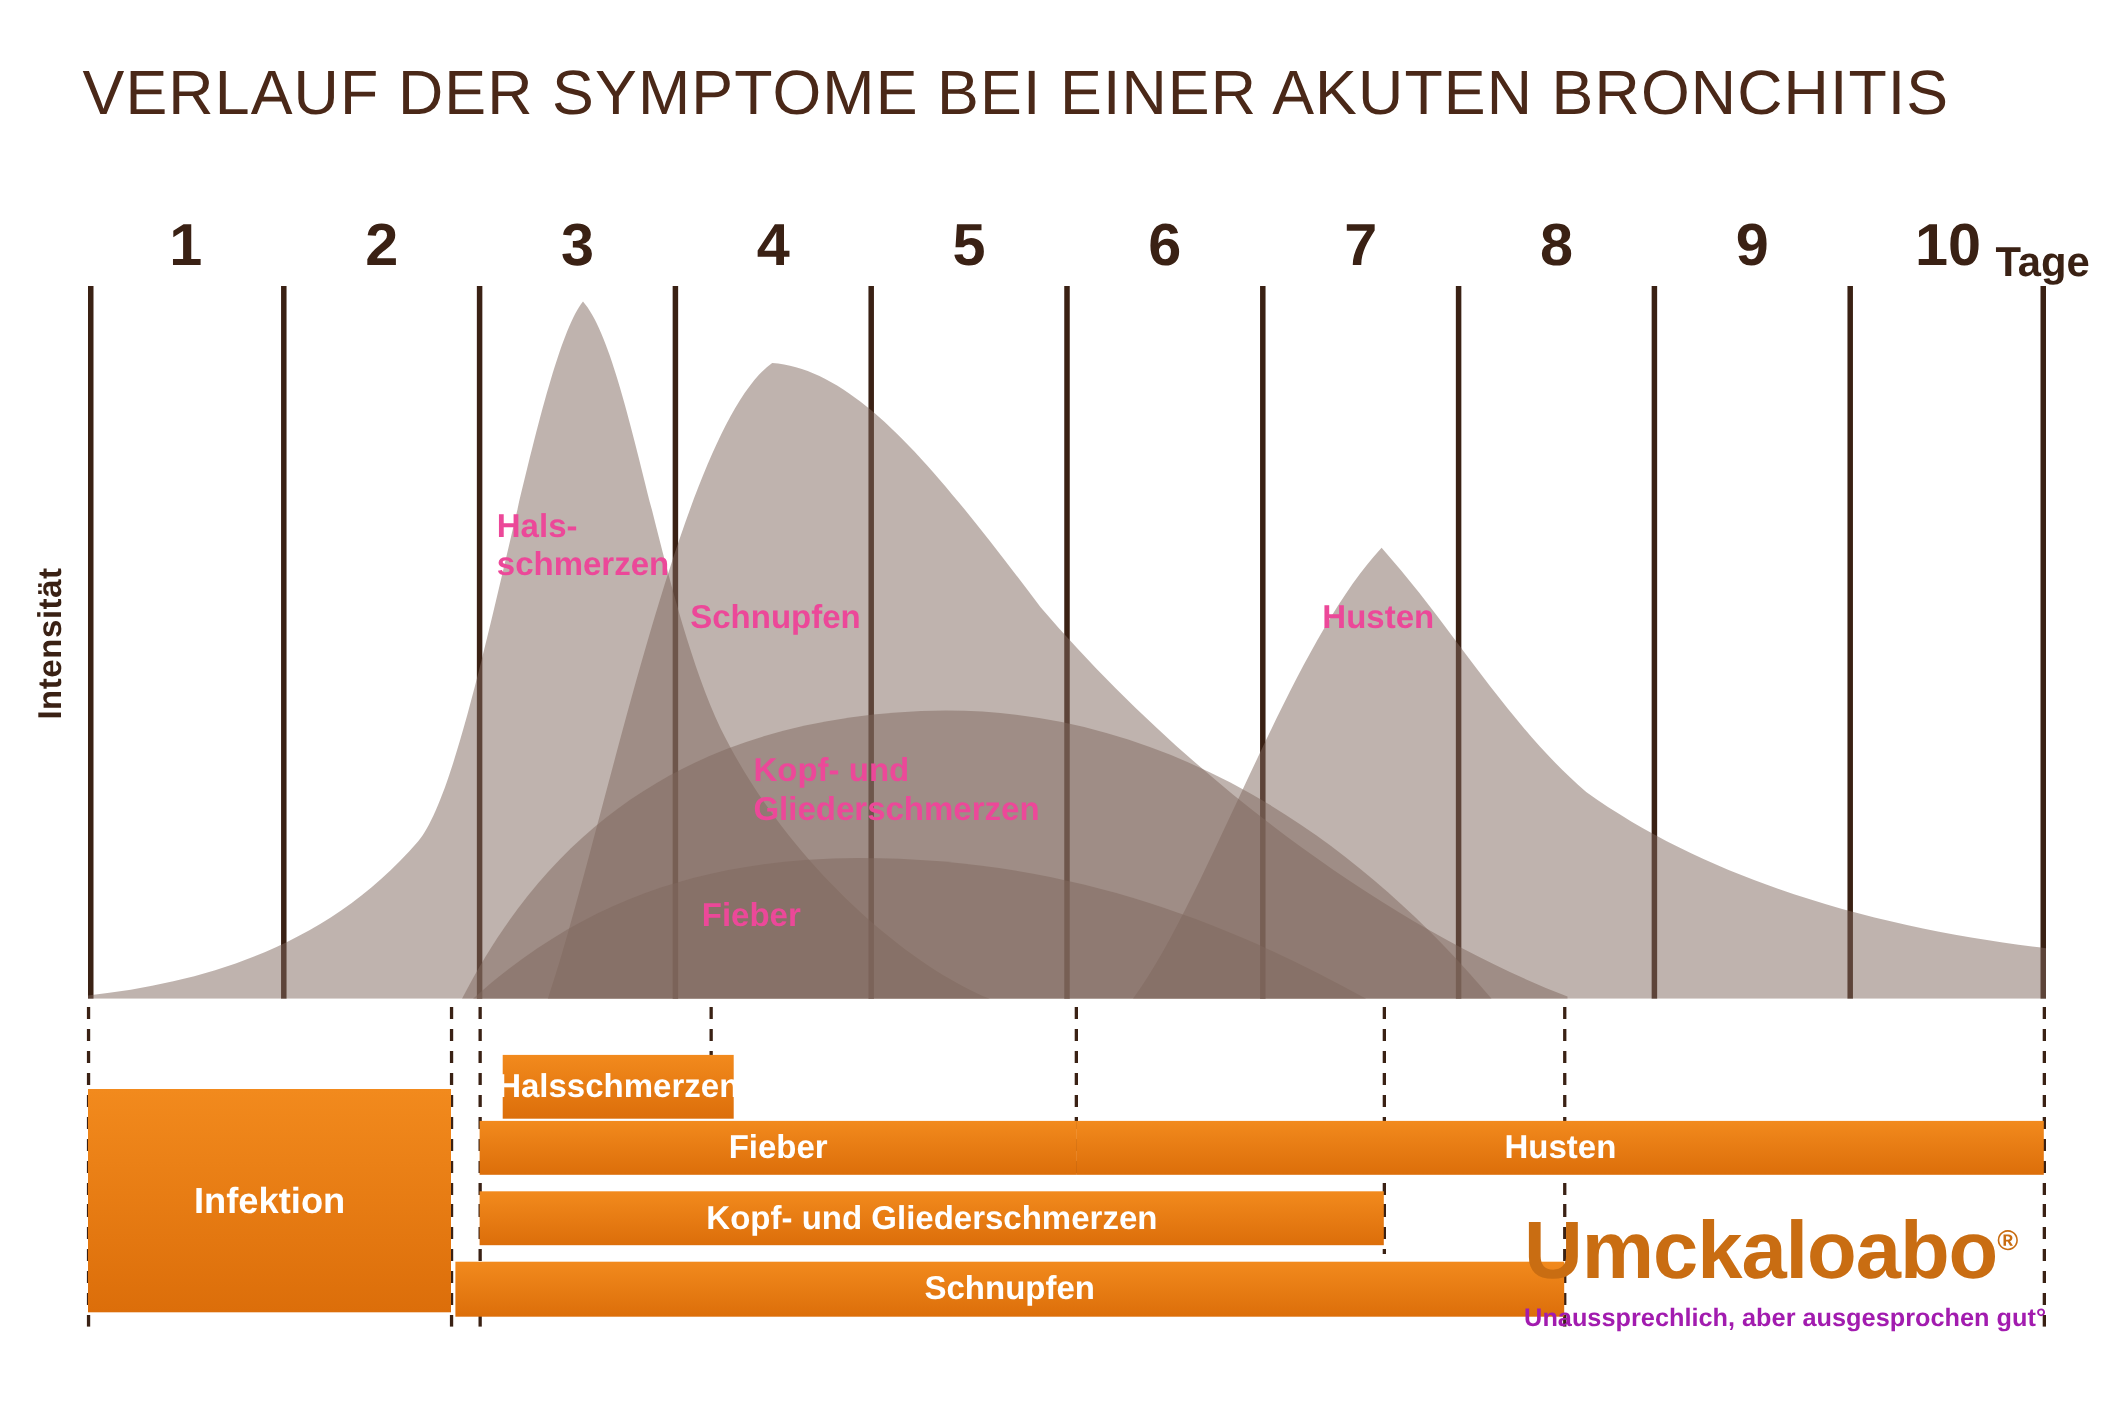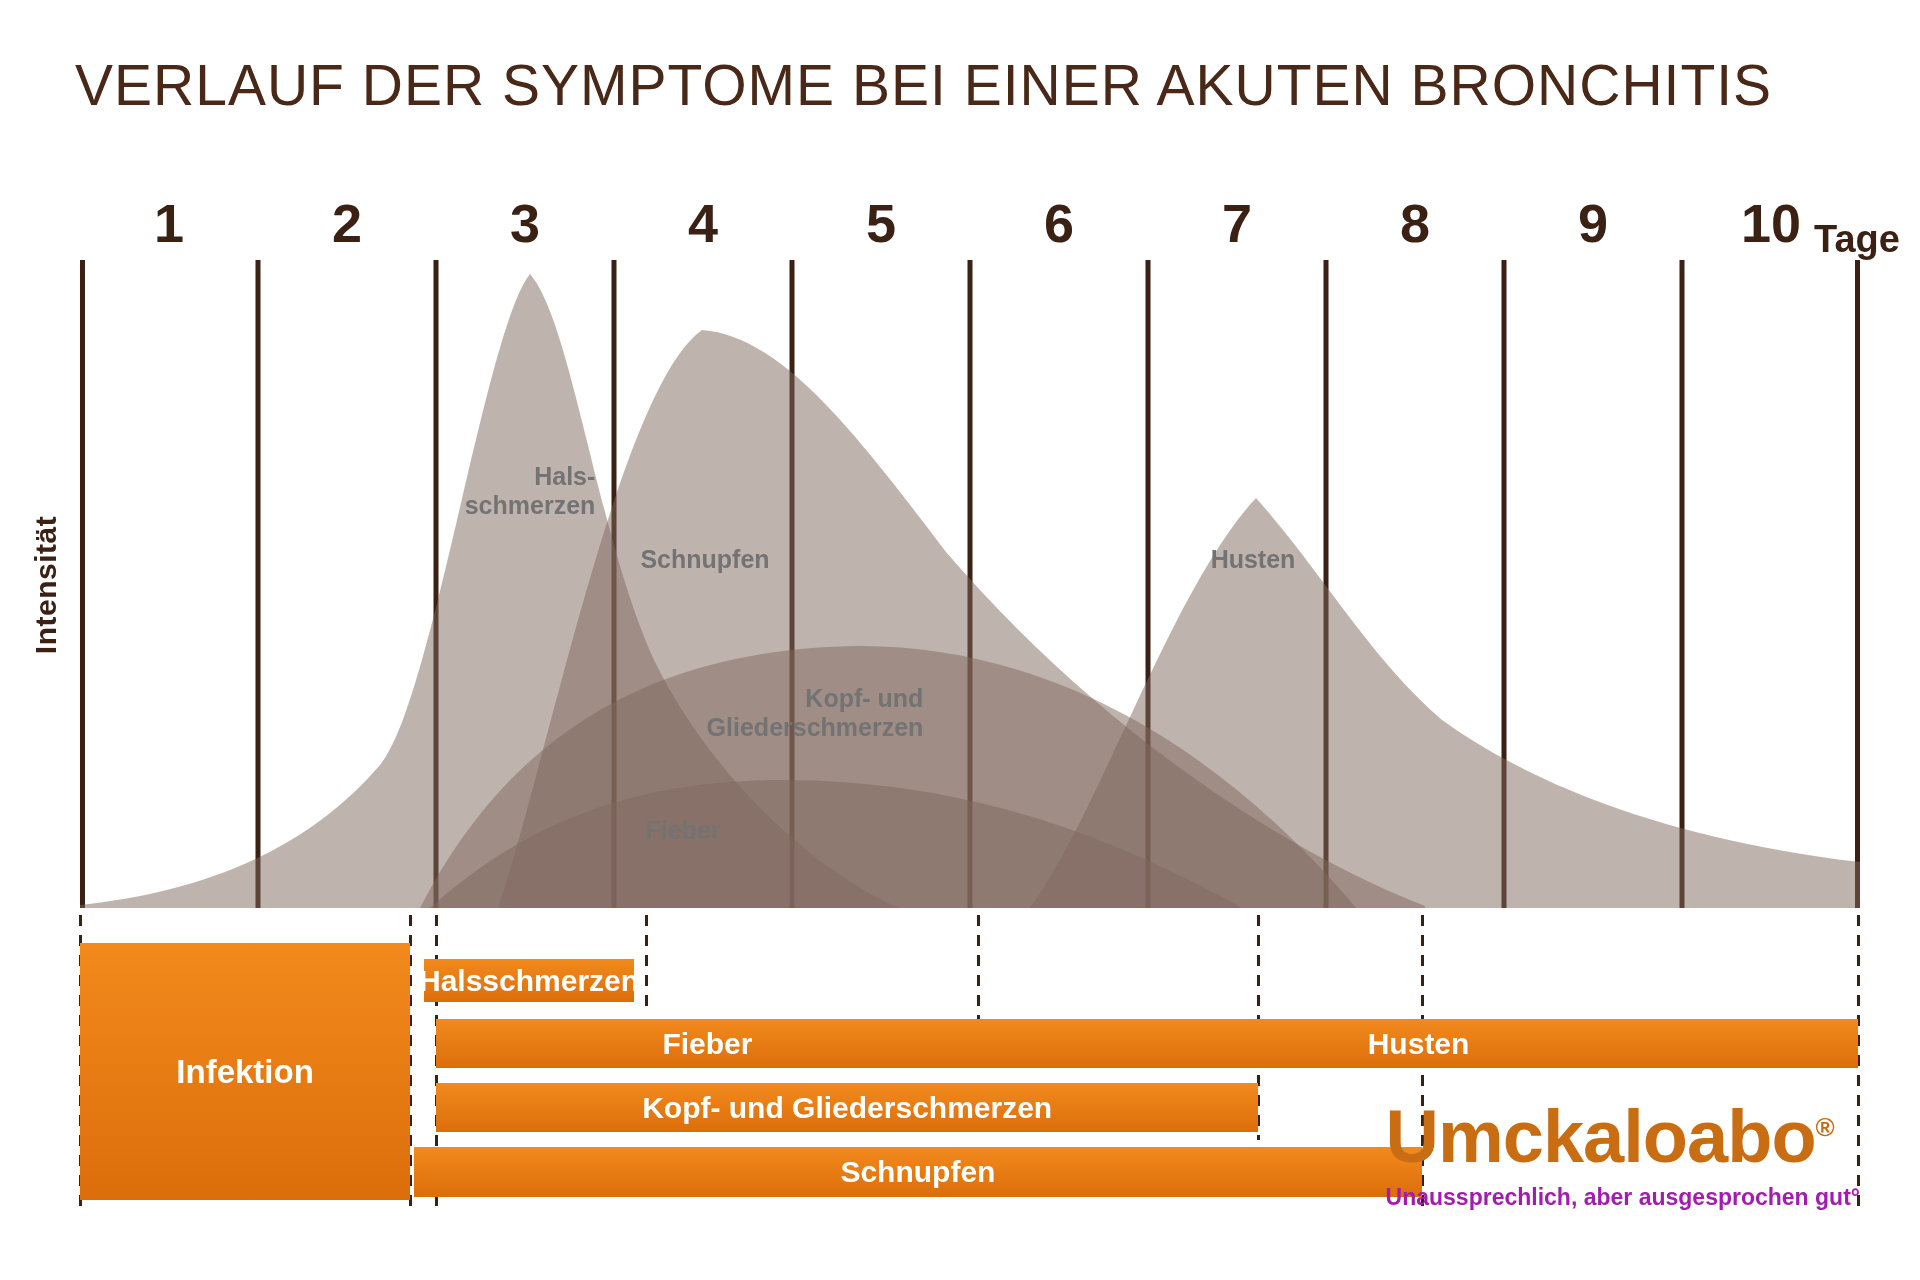--- a/index.html
+++ b/index.html
@@ -6,22 +6,22 @@
   .stage{position:relative;width:1920px;height:1280px;background:#ffffff;overflow:hidden;
          font-family:"Liberation Sans",sans-serif;}
   .title{position:absolute;left:75px;top:52px;font-size:57px;font-weight:400;
          color:#4a2818;letter-spacing:1px;white-space:nowrap;}
   .day-num{position:absolute;top:196px;transform:translateX(-50%);
          font-size:54px;font-weight:800;color:#3a2114;line-height:1;}
   .tage{position:absolute;left:1814px;top:218px;font-size:38px;font-weight:800;color:#3a2114;}
   .ylabel{position:absolute;left:46px;top:585px;transform:translate(-50%,-50%) rotate(-90deg);
          font-size:30px;font-weight:700;color:#3a2114;letter-spacing:.5px;}
   svg.chart{position:absolute;left:80px;top:260px;}
-  .curve-label{position:absolute;transform:translateX(-50%);white-space:pre-line;text-align:right;
-         font-size:25px;font-weight:700;color:#737373;line-height:1.16;}
+  .curve-label{position:absolute;transform:translateX(-50%);white-space:pre-line;text-align:left;
+         font-size:30px;font-weight:700;color:#ec4899;line-height:1.16;}
   .guide{position:absolute;width:3px;
          background:repeating-linear-gradient(180deg,#3a2114 0 11px,transparent 11px 20px);}
   .bar{position:absolute;display:flex;align-items:center;justify-content:center;}
   .bar span{font-size:30px;font-weight:700;color:#ffffff;white-space:nowrap;}
   .bar.infektion span{font-size:33px;}
   .branding{position:absolute;right:60px;top:1100px;text-align:left;}
   .logo{font-size:74px;font-weight:800;color:#c96d12;line-height:1;letter-spacing:-1px;}
   .logo sup{font-size:26px;font-weight:700;vertical-align:super;}
   .tagline{margin-top:10px;font-size:23px;font-weight:700;color:#a21caf;}
 </style>
@@ -81,24 +81,24 @@
       <div class="guide" style="left: 78.5px; top: 915px; height: 291px;"></div>
       <div class="guide" style="left: 408.69px; top: 915px; height: 291px;"></div>
       <div class="guide" style="left: 434.5px; top: 915px; height: 291px;"></div>
       <div class="guide" style="left: 644.54px; top: 915px; height: 97px;"></div>
       <div class="guide" style="left: 977.4px; top: 915px; height: 160px;"></div>
       <div class="guide" style="left: 1256.86px; top: 915px; height: 225px;"></div>
       <div class="guide" style="left: 1420.62px; top: 915px; height: 291px;"></div>
       <div class="guide" style="left: 1856.72px; top: 915px; height: 291px;"></div>
     </div>
   <div id="bars">
-      <div class="bar infektion" style="left: 80px; width: 330.19px; top: 943px; height: 257px; background: linear-gradient(rgb(242, 138, 29), rgb(220, 110, 10));">
+      <div class="bar infektion" style="left: 80px; width: 330.19px; top: 990px; height: 203px; background: linear-gradient(rgb(242, 138, 29), rgb(220, 110, 10));">
         <span>Infektion</span>
       </div>
-      <div class="bar halsschmerzen" style="left: 424px; width: 210.04px; top: 959px; height: 43px; background: linear-gradient(rgb(242, 138, 29), rgb(220, 110, 10));">
+      <div class="bar halsschmerzen" style="left: 457px; width: 210.04px; top: 959px; height: 58px; background: linear-gradient(rgb(242, 138, 29), rgb(220, 110, 10));">
         <span>Halsschmerzen</span>
       </div>
       <div class="bar fieber" style="left: 436px; width: 542.9px; top: 1019px; height: 49px; background: linear-gradient(rgb(242, 138, 29), rgb(220, 110, 10));">
         <span>Fieber</span>
       </div>
       <div class="bar husten" style="left: 978.9px; width: 879.32px; top: 1019px; height: 49px; background: linear-gradient(rgb(242, 138, 29), rgb(220, 110, 10));">
         <span>Husten</span>
       </div>
       <div class="bar kopf-gliederschmerzen" style="left: 436px; width: 822.36px; top: 1083px; height: 49px; background: linear-gradient(rgb(242, 138, 29), rgb(220, 110, 10));">
         <span>Kopf- und Gliederschmerzen</span>

